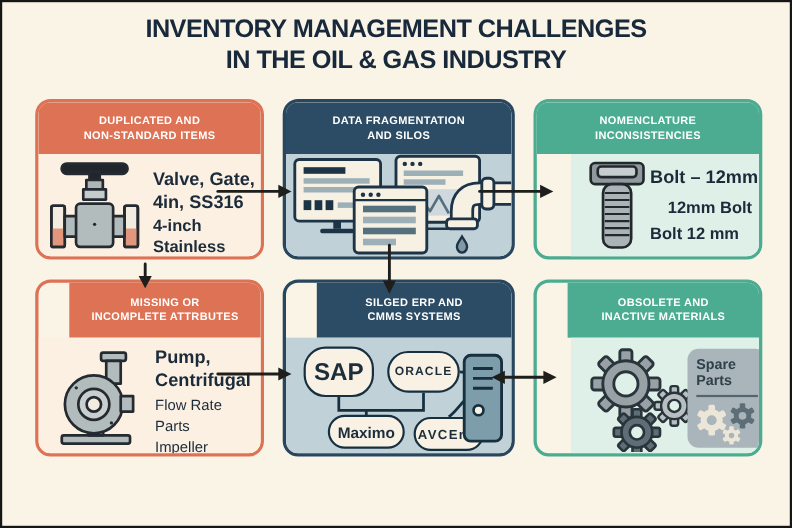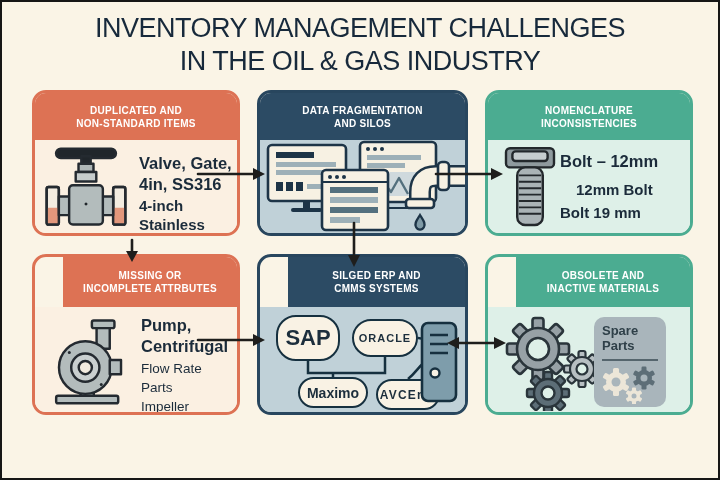--- a/index.html
+++ b/index.html
@@ -2,35 +2,35 @@
 <html><head>
 <meta charset="utf-8">
 <style>
   html,body{margin:0;padding:0;background:#e8e8e8;}
   #stage{position:relative;width:720px;height:480px;box-sizing:border-box;
     background:#FAF4E6;border:2px solid #161616;overflow:hidden;
     font-family:"Liberation Sans","DejaVu Sans",sans-serif;color:#1B2B3A;}
   .prel{white-space:pre-line;}
   
   #title{position:absolute;left:0;top:10px;width:100%;text-align:center;
-    font-weight:normal;font-size:27px;line-height:1.22;color:#17293B;letter-spacing:-0.5px;}
+    font-weight:bold;font-size:23px;line-height:1.22;color:#17293B;letter-spacing:-0.5px;}
   
   .box{position:absolute;border-radius:14px;border:3px solid;overflow:hidden;box-sizing:border-box;}
   .box__header{display:flex;align-items:center;justify-content:center;text-align:center;
     color:#FFFFFF;font-weight:bold;font-size:10px;line-height:1.3;letter-spacing:.3px;}
   .box__body{position:relative;}
   .theme-orange{border-color:#DD7254;}
   .theme-orange .box__header{background:#DD7254;}
   .theme-orange .box__body{background:#FBF0E2;}
   .theme-navy{border-color:#28465E;}
   .theme-navy .box__header{background:#2C4B64;}
   .theme-navy .box__body{background:#C0D1D8;}
   .theme-teal{border-color:#4BAC91;}
   .theme-teal .box__header{background:#4BAC91;}
-  .theme-teal .box__body{background:#DEF0E8;}
+  .theme-teal .box__body{background:#DEF0E8;margin-left:31px;}
   
   #box-duplicated   {left:30px; top:88px; width:208px;height:146px;}
   #box-fragmentation{left:255px;top:88px; width:211px;height:146px;}
   #box-nomenclature {left:483px;top:88px; width:208px;height:146px;}
   #box-missing      {left:30px; top:252px;width:208px;height:161px;}
   #box-siloed       {left:255px;top:252px;width:211px;height:161px;}
   #box-obsolete     {left:483px;top:252px;width:208px;height:161px;}
   .r1 .box__header{height:47px;}
   .r1 .box__body{height:109px;}
   .r2 .box__header{height:50px;margin-left:28px;}
@@ -167,21 +167,21 @@
             <line x1="21" y1="46" x2="49" y2="46"></line>
           <line x1="21" y1="54" x2="49" y2="54"></line>
             <line x1="21" y1="62" x2="49" y2="62"></line>
           <line x1="21" y1="70" x2="49" y2="70"></line>
             <line x1="21" y1="78" x2="49" y2="78"></line>
           <line x1="21" y1="86" x2="49" y2="86"></line>
         </g>
       </svg>
       <div class="abs variant-1" style="left:72px;top:12px">Bolt – 12mm</div>
       <div class="abs variant-2" style="left:88px;top:41px">12mm Bolt</div>
-      <div class="abs variant-2" style="left:72px;top:64px">Bolt 19 mm</div>
+      <div class="abs variant-2" style="left:72px;top:64px">Bolt 12 mm</div>
     </div>
   </div>
 
   <div class="box theme-orange r2" id="box-missing">
     <div class="box__header prel">MISSING OR
 INCOMPLETE ATTRBUTES</div>
     <div class="box__body">
       <svg class="abs" style="left:8px;top:6px" width="94" height="96" viewBox="0 0 100 102">
         <g stroke="#242A30" stroke-width="2.6" stroke-linejoin="round">
           <rect x="52" y="8" width="24" height="8" rx="2" fill="#B3BCBC"></rect>

